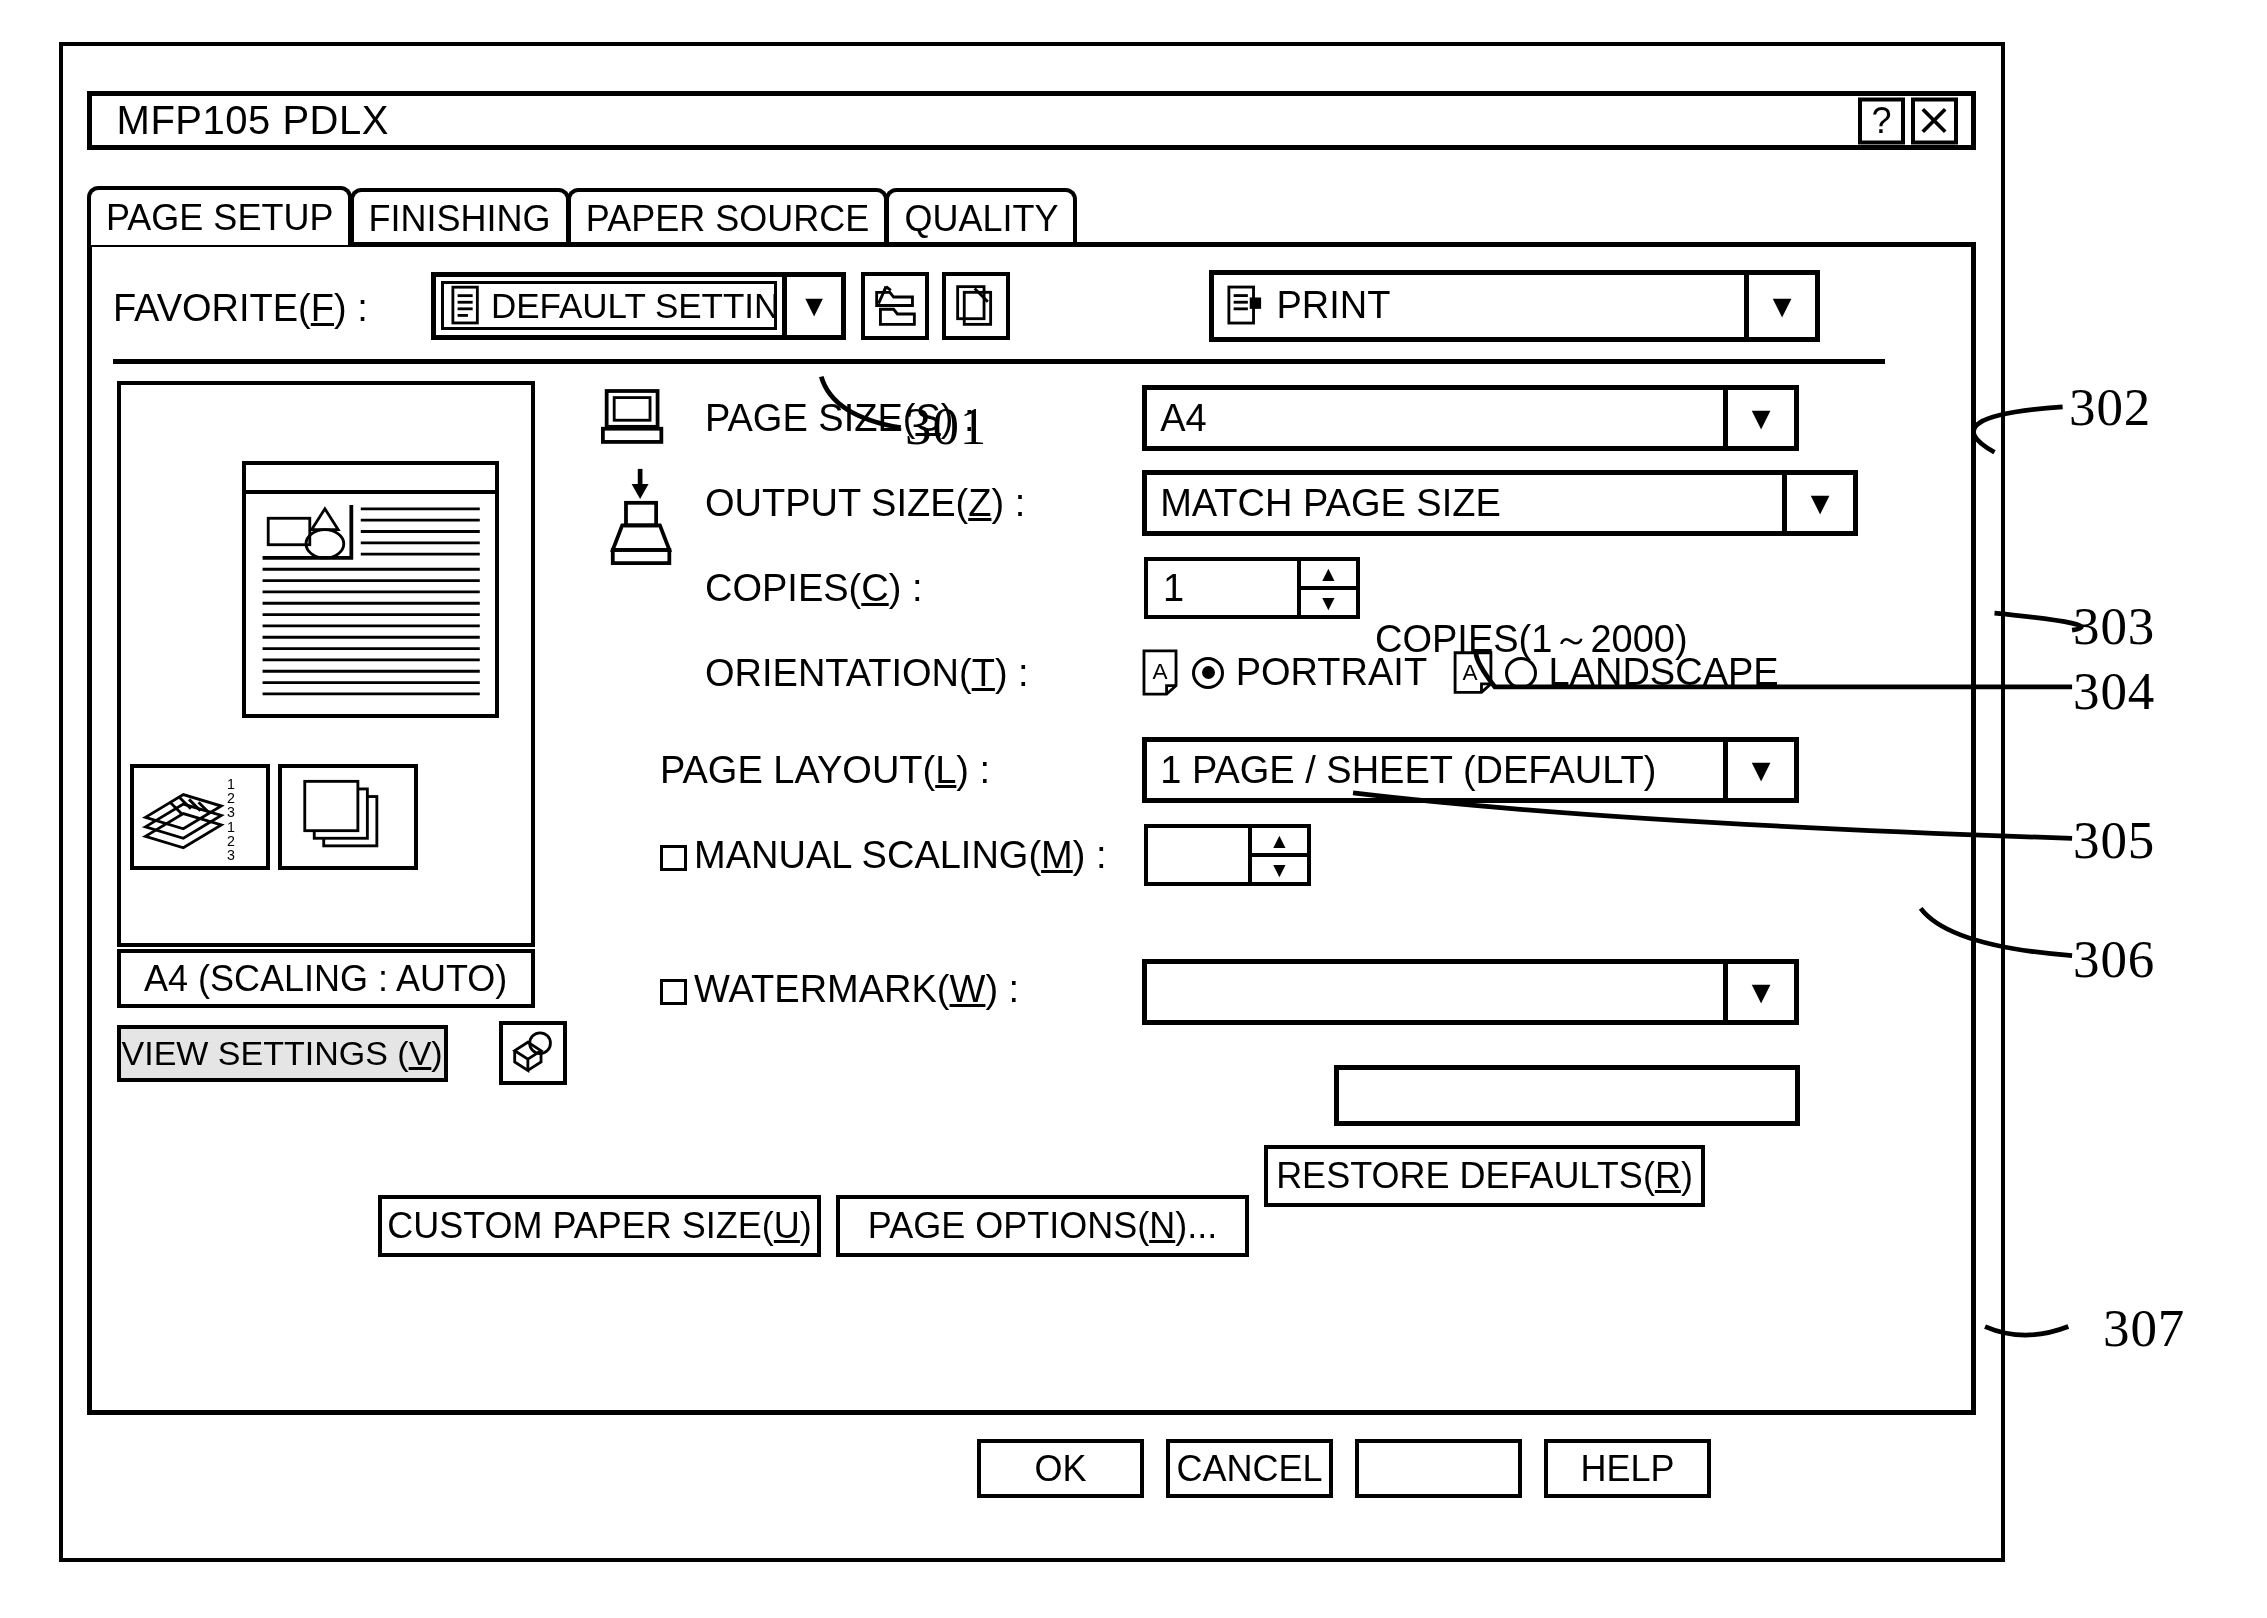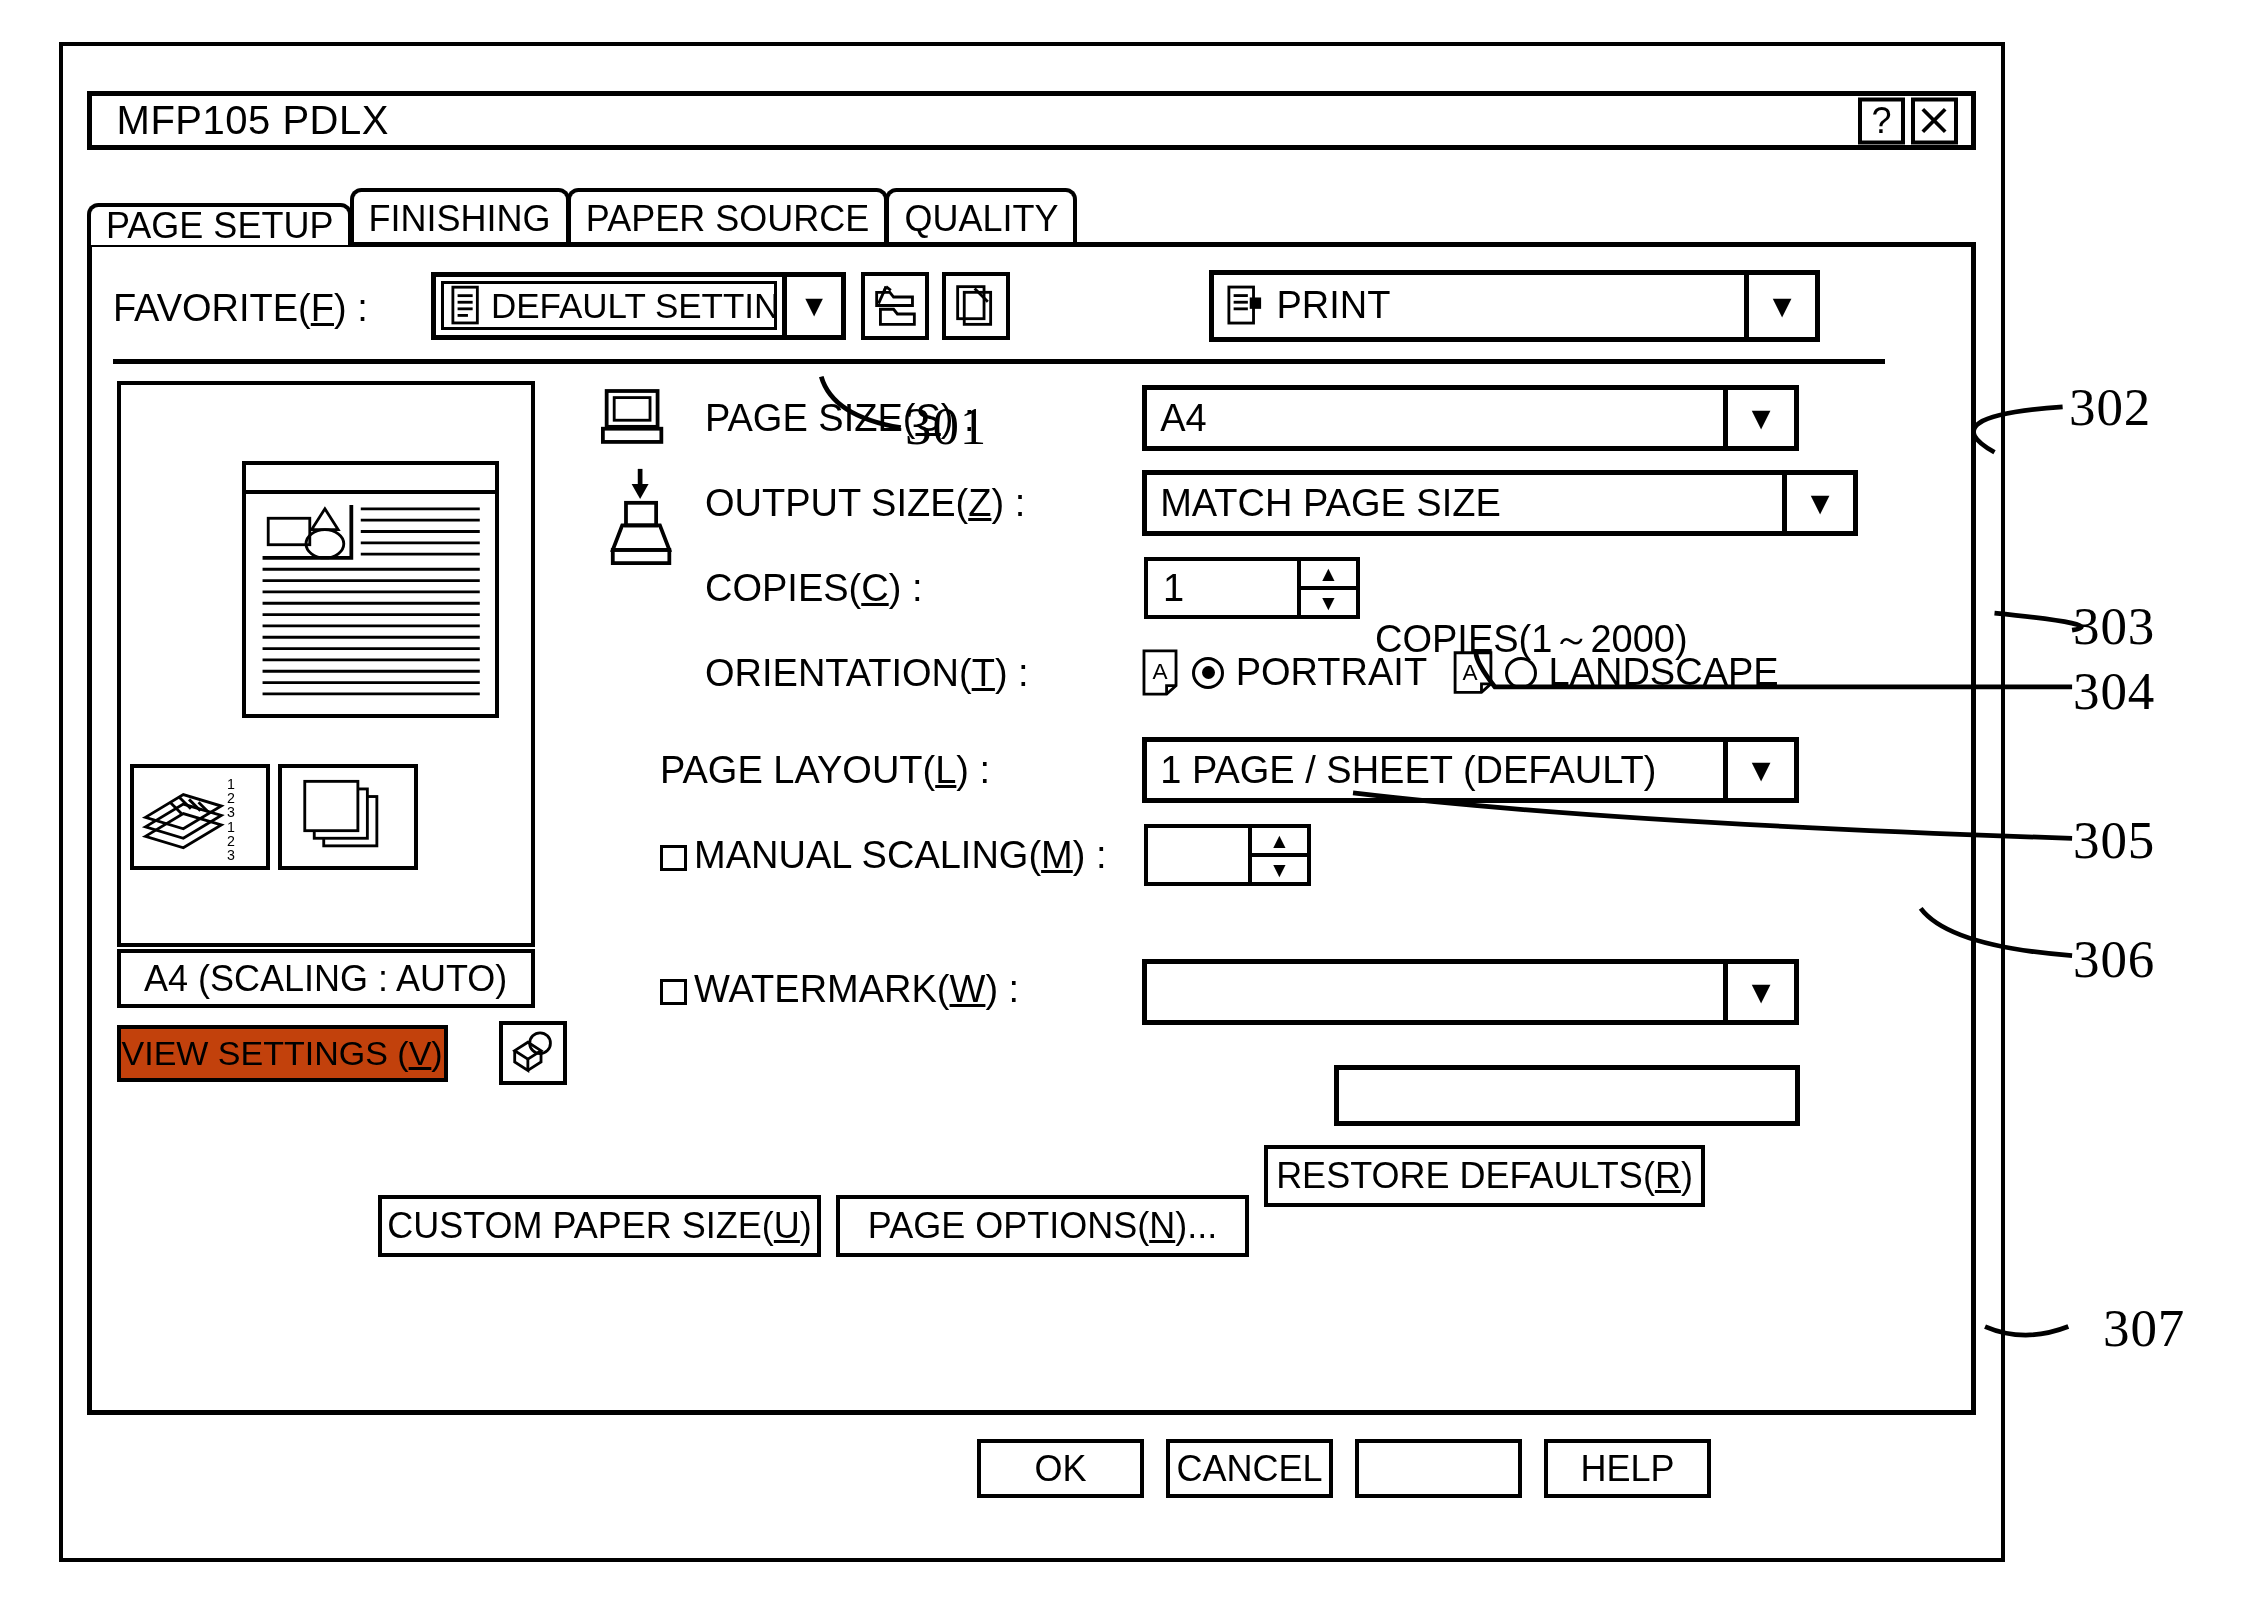--- a/index.html
+++ b/index.html
@@ -40,21 +40,21 @@
   .tbtn svg{display:block;}
 
   
   .tabs{position:absolute;left:0;top:95px;width:1889px;height:59px;display:flex;align-items:flex-end;}
   .tab{
     height:57px;border:4.7px solid #000;border-bottom:none;box-sizing:border-box;
     border-radius:11.4px 11.4px 0 0;background:#fff;
     display:flex;align-items:center;justify-content:center;
     padding:0 15px;font-size:36px;white-space:nowrap;margin-right:-2.8px;position:relative;
   }
-  .tab.active{z-index:4;height:42px;}
+  .tab.active{z-index:4;height:59px;}
 
   
   .panel{
     position:absolute;left:0;top:151px;width:1889px;height:1173px;
     border:5.7px solid #000;box-sizing:border-box;background:#fff;
   }
 
   
   .fav-row{position:absolute;left:21px;top:24.6px;width:1836px;height:72px;}
   .fav-label{position:absolute;left:0;top:15px;font-size:38px;white-space:nowrap;}
@@ -99,21 +99,21 @@
   .thumbs{position:absolute;left:9.5px;top:379px;display:flex;gap:7.6px;}
   .thumb{width:140px;height:106px;border:4.7px solid #000;box-sizing:border-box;background:#fff;position:relative;}
   .preview-cap{
     position:absolute;left:24.6px;top:702px;width:418px;height:59px;
     border:4.7px solid #000;box-sizing:border-box;
     display:flex;align-items:center;justify-content:center;font-size:36px;
   }
   .view-settings{
     position:absolute;left:24.6px;top:778px;width:331px;height:57px;
     border:4.7px solid #000;box-sizing:border-box;
-    display:flex;align-items:center;justify-content:center;font-size:34px;background:#c2410c;
+    display:flex;align-items:center;justify-content:center;font-size:34px;background:#e5e5e5;
   }
   .wm-icon-btn{
     position:absolute;left:407px;top:774px;width:68px;height:64px;
     border:4.7px solid #000;box-sizing:border-box;display:flex;align-items:center;justify-content:center;
   }
 
   
   .lbl{position:absolute;font-size:38px;white-space:nowrap;}
   .ico{position:absolute;}
 

